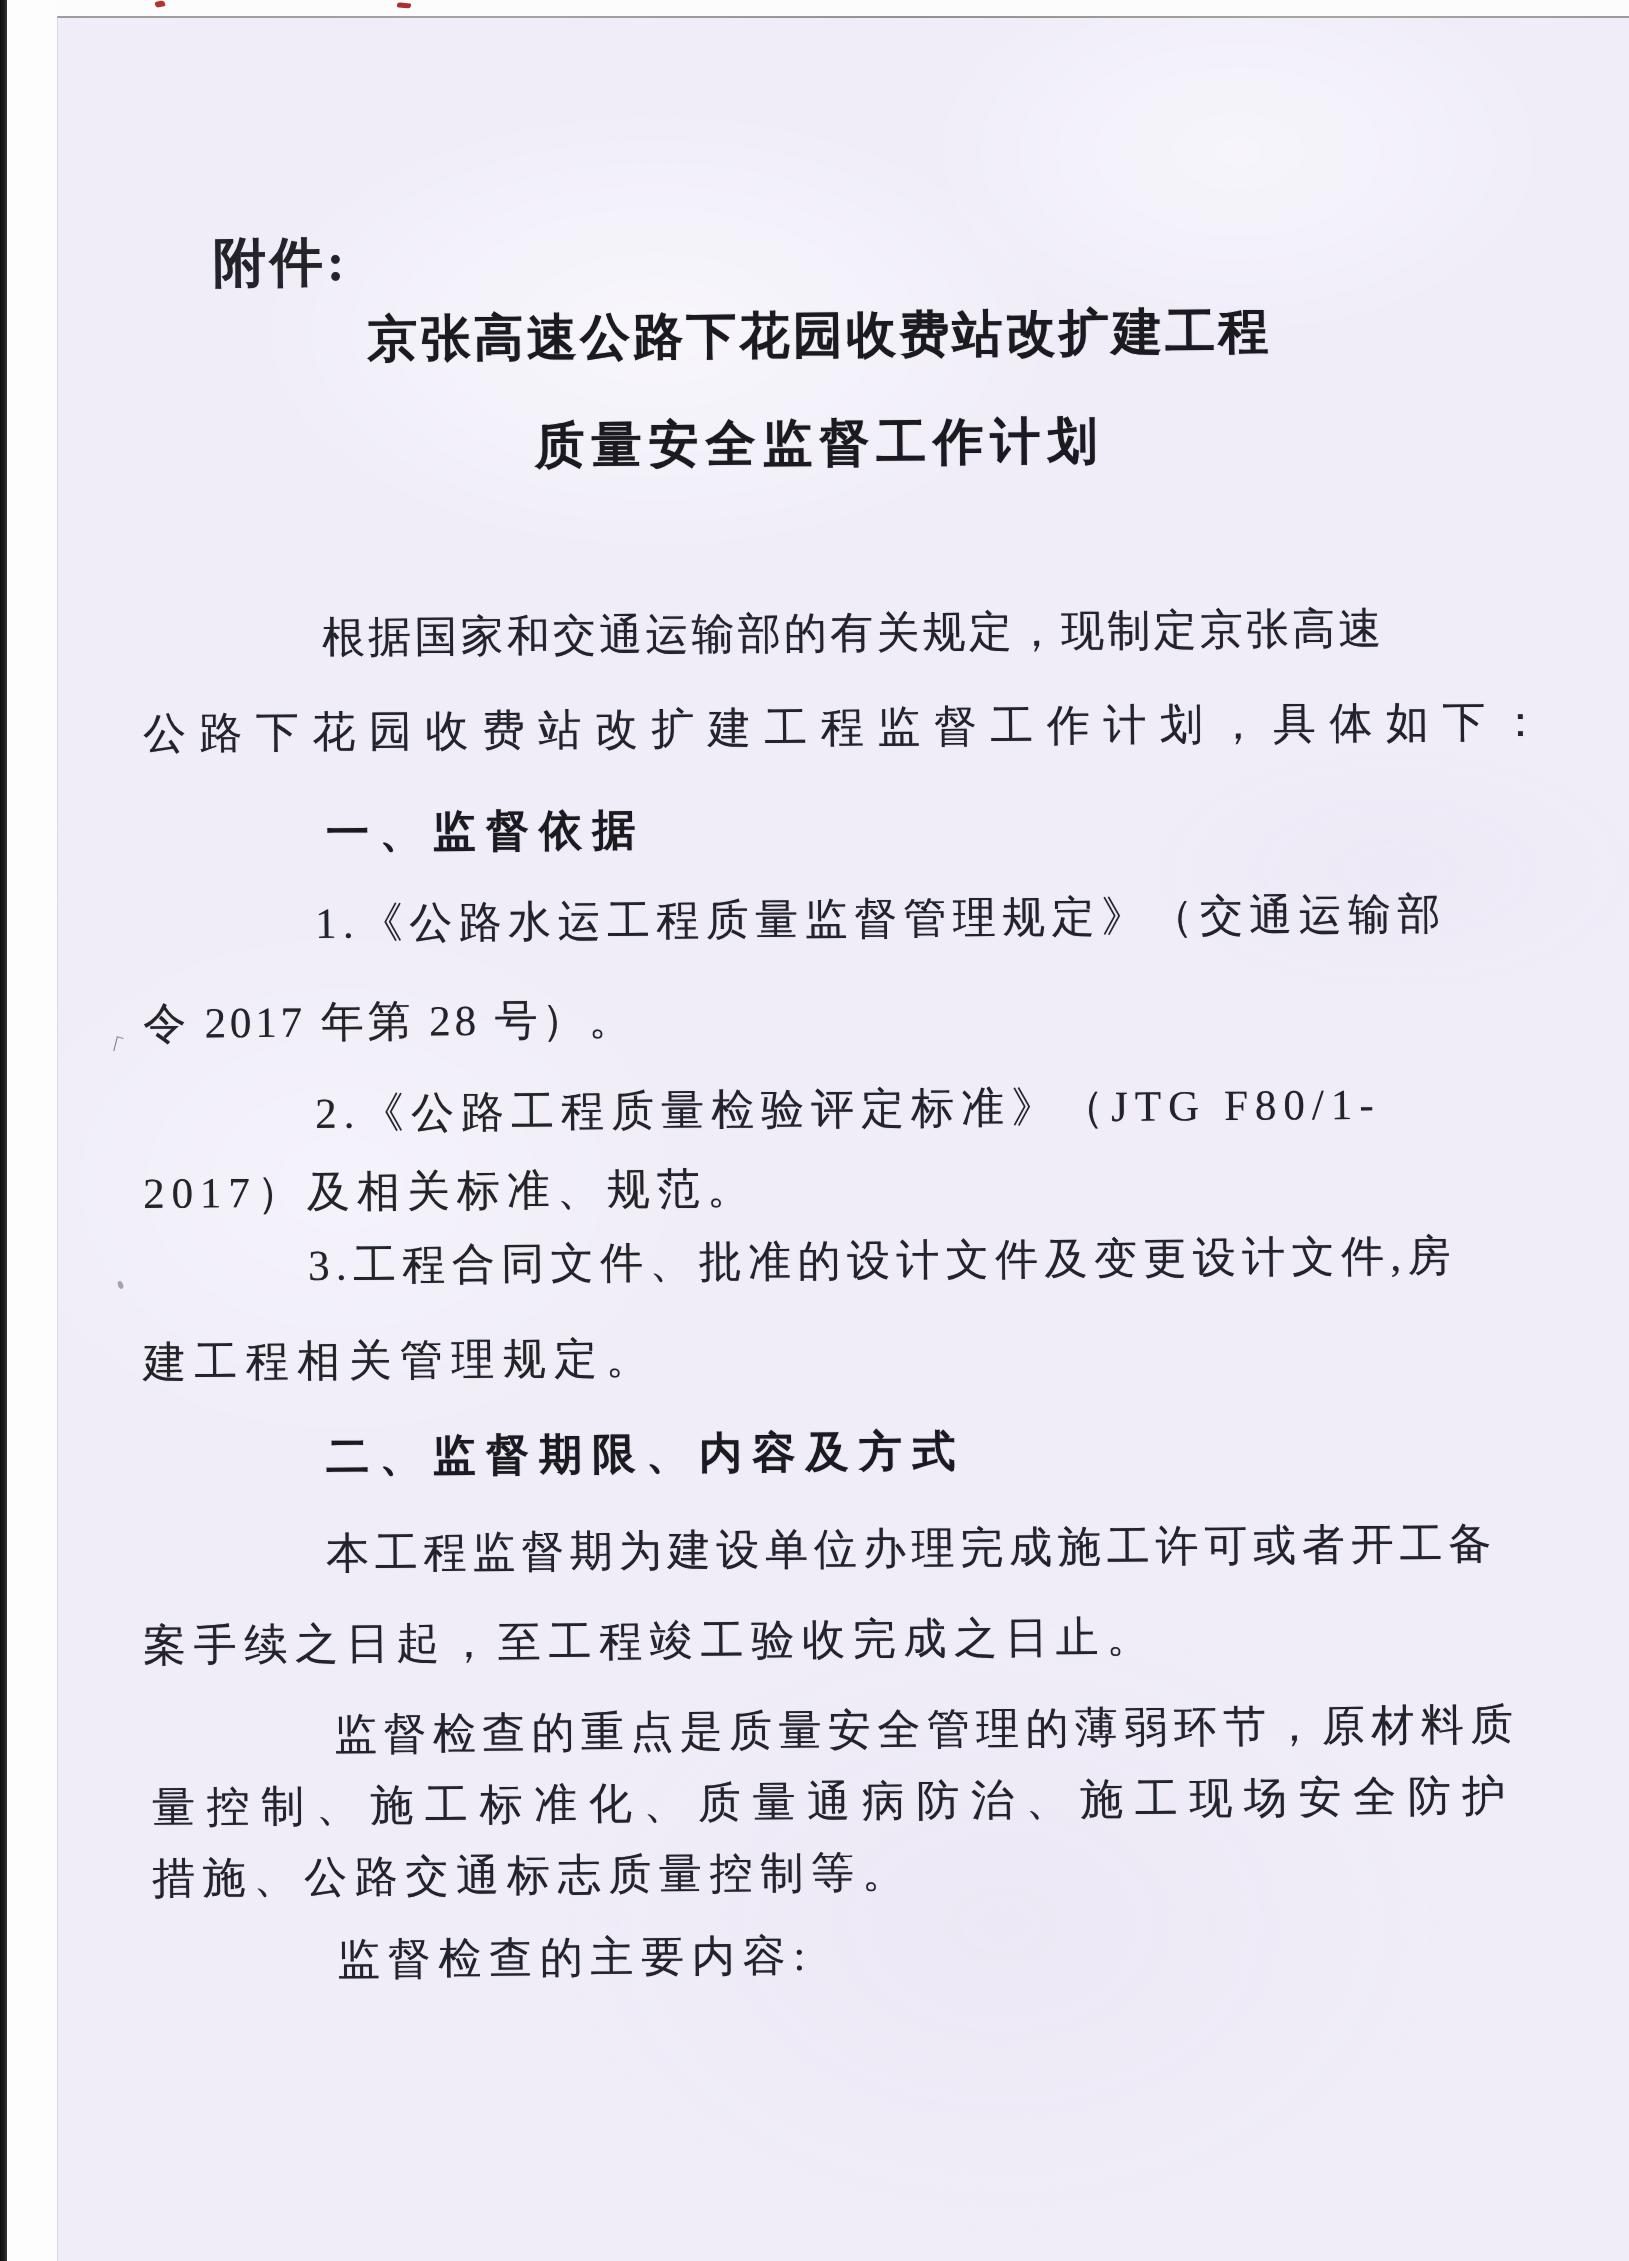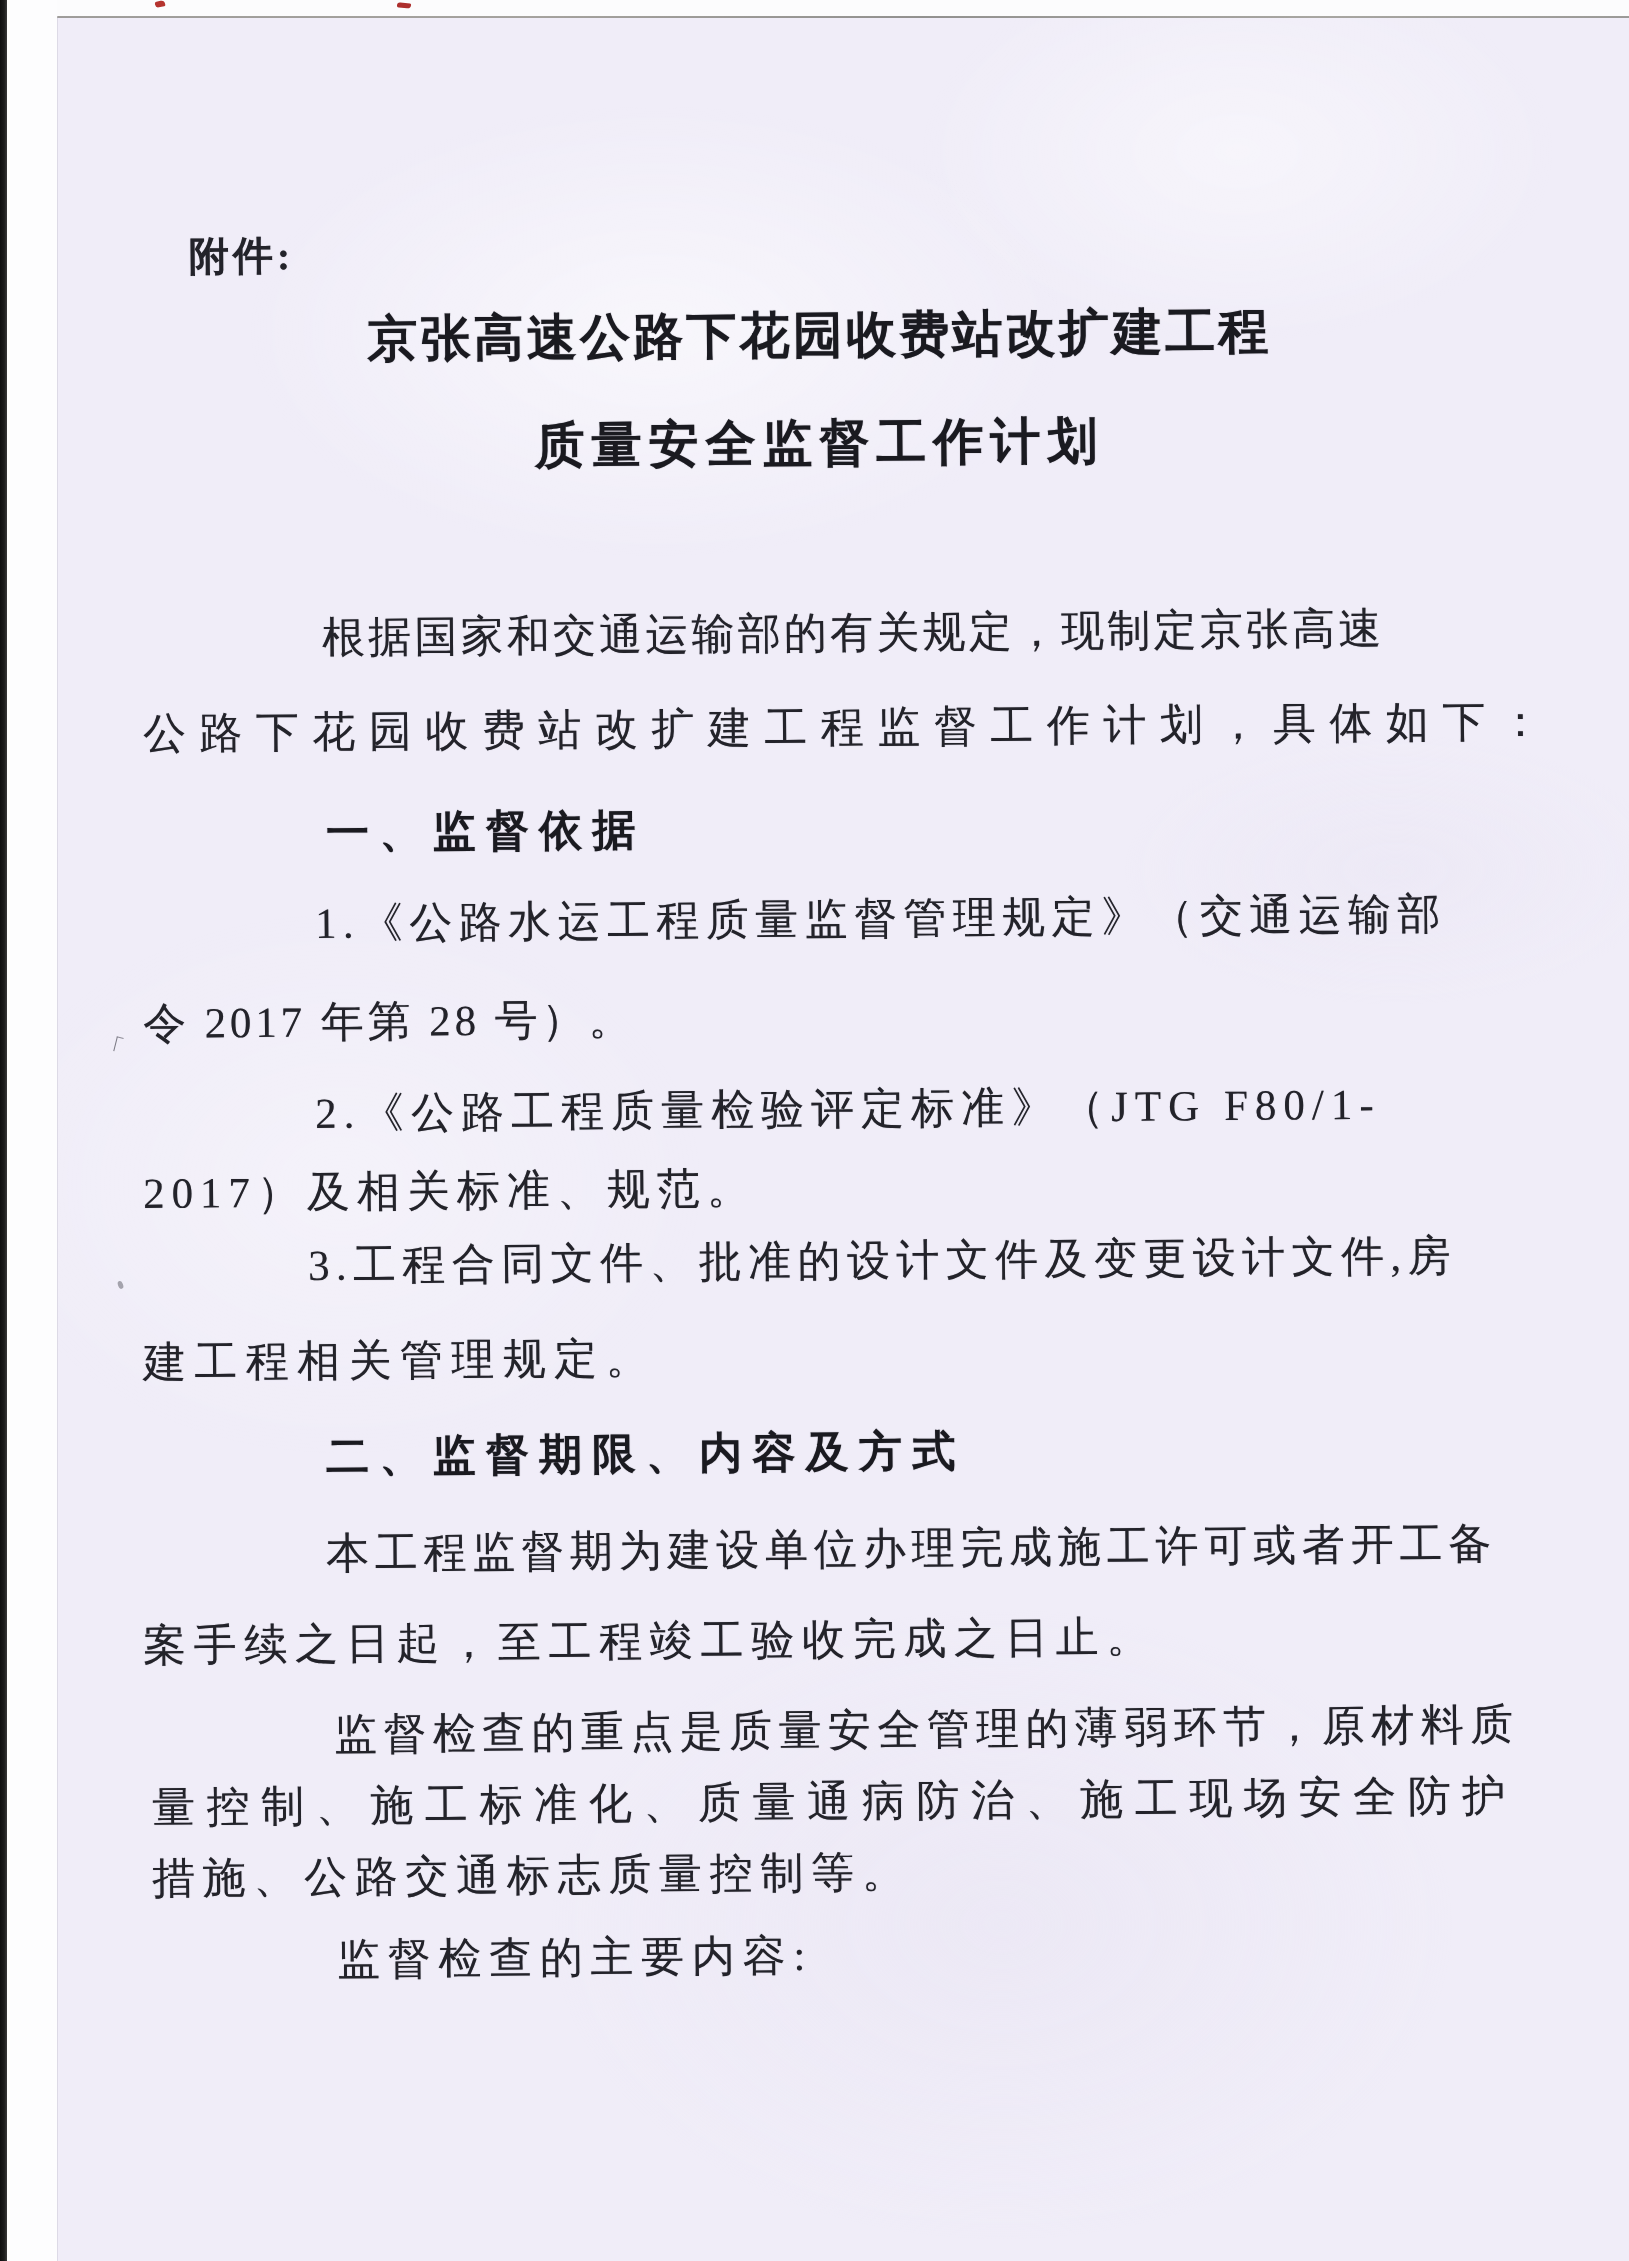--- a/index.html
+++ b/index.html
@@ -57,21 +57,21 @@
     text-shadow:0 0 0.8px rgba(34,34,44,.48);
     transform:rotate(-0.5deg);transform-origin:0 50%;
   }
   .heading{
     font-family:"Liberation Sans","DejaVu Sans",sans-serif;
     font-weight:700;color:#1a1a20;
     text-shadow:0 0 1px rgba(20,20,30,.55);
   }
   .centered{left:143px;width:1353px;text-align:center;}
 
-  .l-attach{top:237px;left:189px;font-size:40px;letter-spacing:3.9px;font-weight:600;}
+  .l-attach{top:237px;left:213px;font-size:53px;letter-spacing:3.9px;font-weight:600;}
   .l-title1{top:316px;font-size:50px;letter-spacing:3.2px;}
   .l-title2{top:424px;font-size:50px;letter-spacing:7px;}
   .l-0 {top:616px;  left:322px; letter-spacing:3.2px;}
   .l-1 {top:712px; left:143px; letter-spacing:13.5px;}
   .l-2 {top:811px; left:326px; letter-spacing:10.3px;}
   .l-3 {top:902px; left:315px; letter-spacing:6.4px;}
   .l-4 {top:1002px; left:143px; letter-spacing:3.9px;}
   .l-5 {top:1092px; left:315px; letter-spacing:7px;}
   .l-6 {top:1172px; left:143px; letter-spacing:7px;}
   .l-7 {top:1244px; left:308px; letter-spacing:6.4px;}

